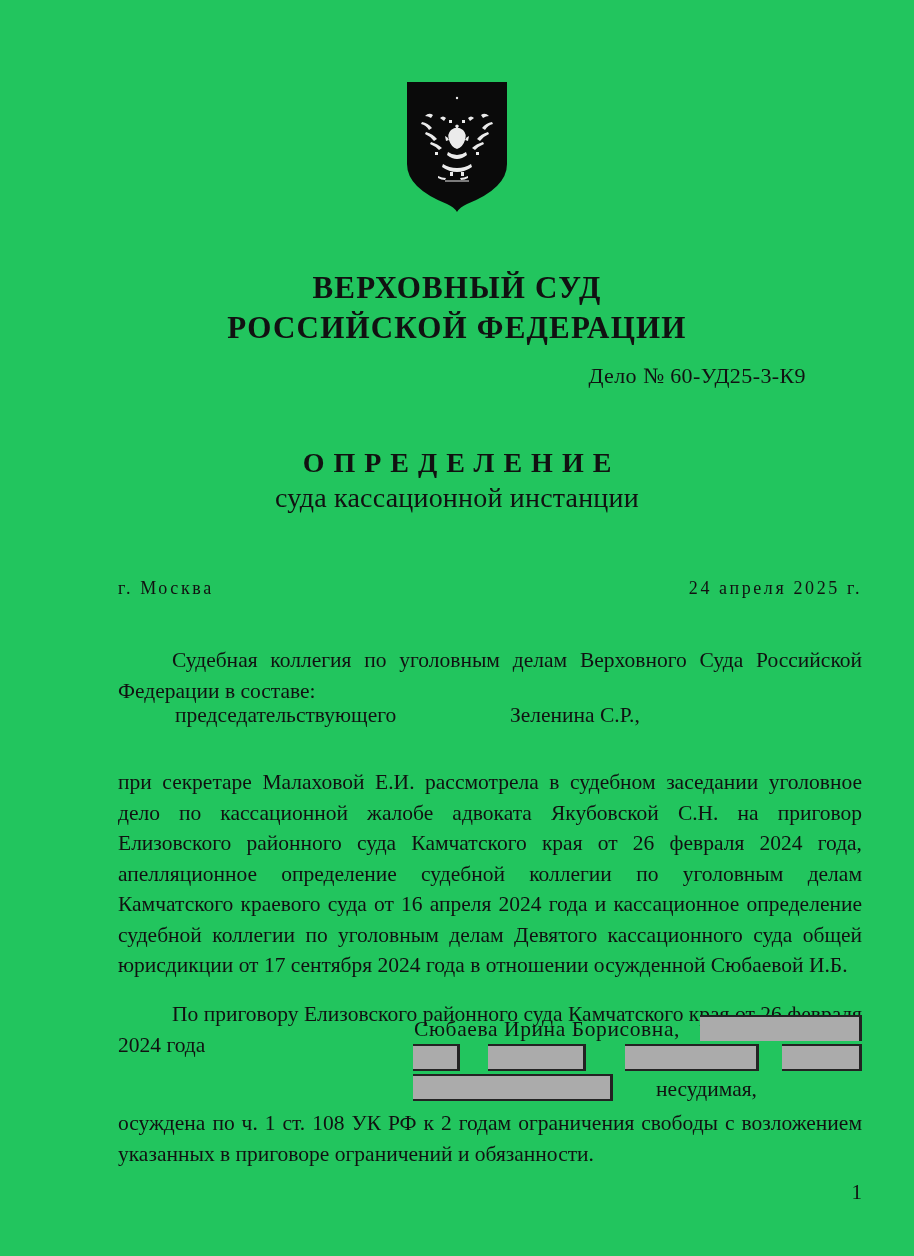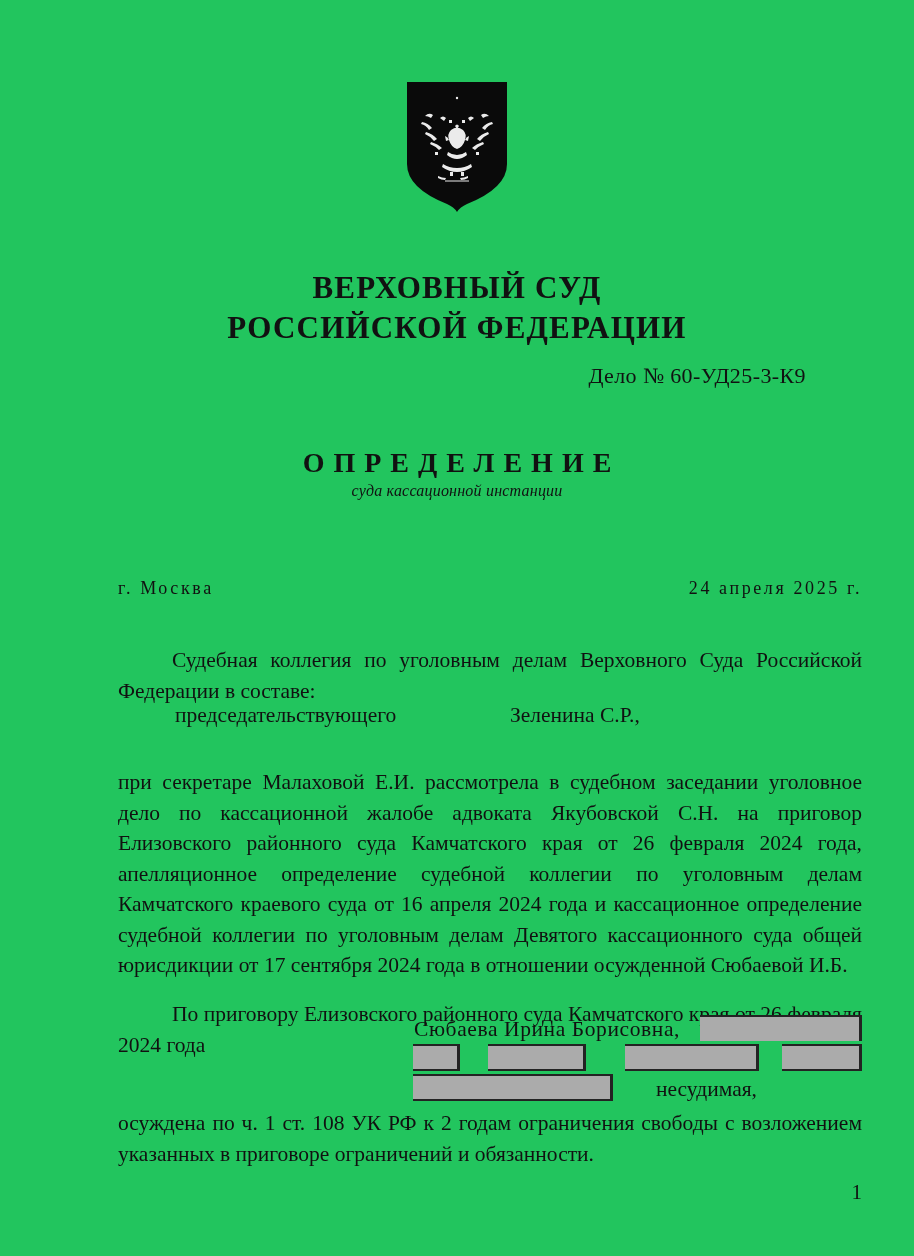--- a/index.html
+++ b/index.html
@@ -74,23 +74,22 @@
     font-size: 28px;
     letter-spacing: 9px;
     text-indent: 9px;
   }
   .doc-subtitle {
     position: absolute;
     left: 0;
     right: 0;
     top: 482px;
     text-align: center;
-    font-size: 16px;
+    font-size: 28px;
     letter-spacing: 0.2px;
-    font-style: italic;
   }
 
   
   .place-date {
     position: absolute;
     left: 118px;
     right: 52px;
     top: 578px;
     display: flex;
     justify-content: space-between;

